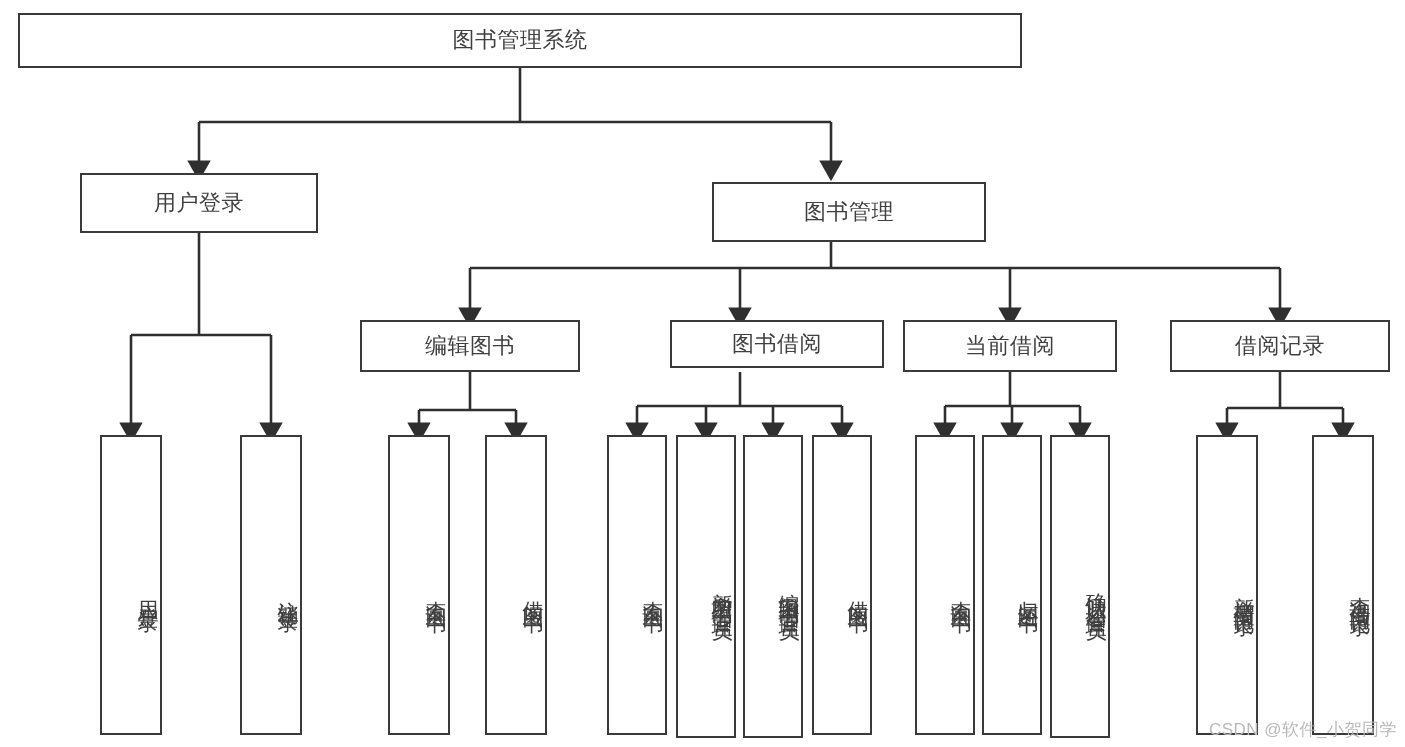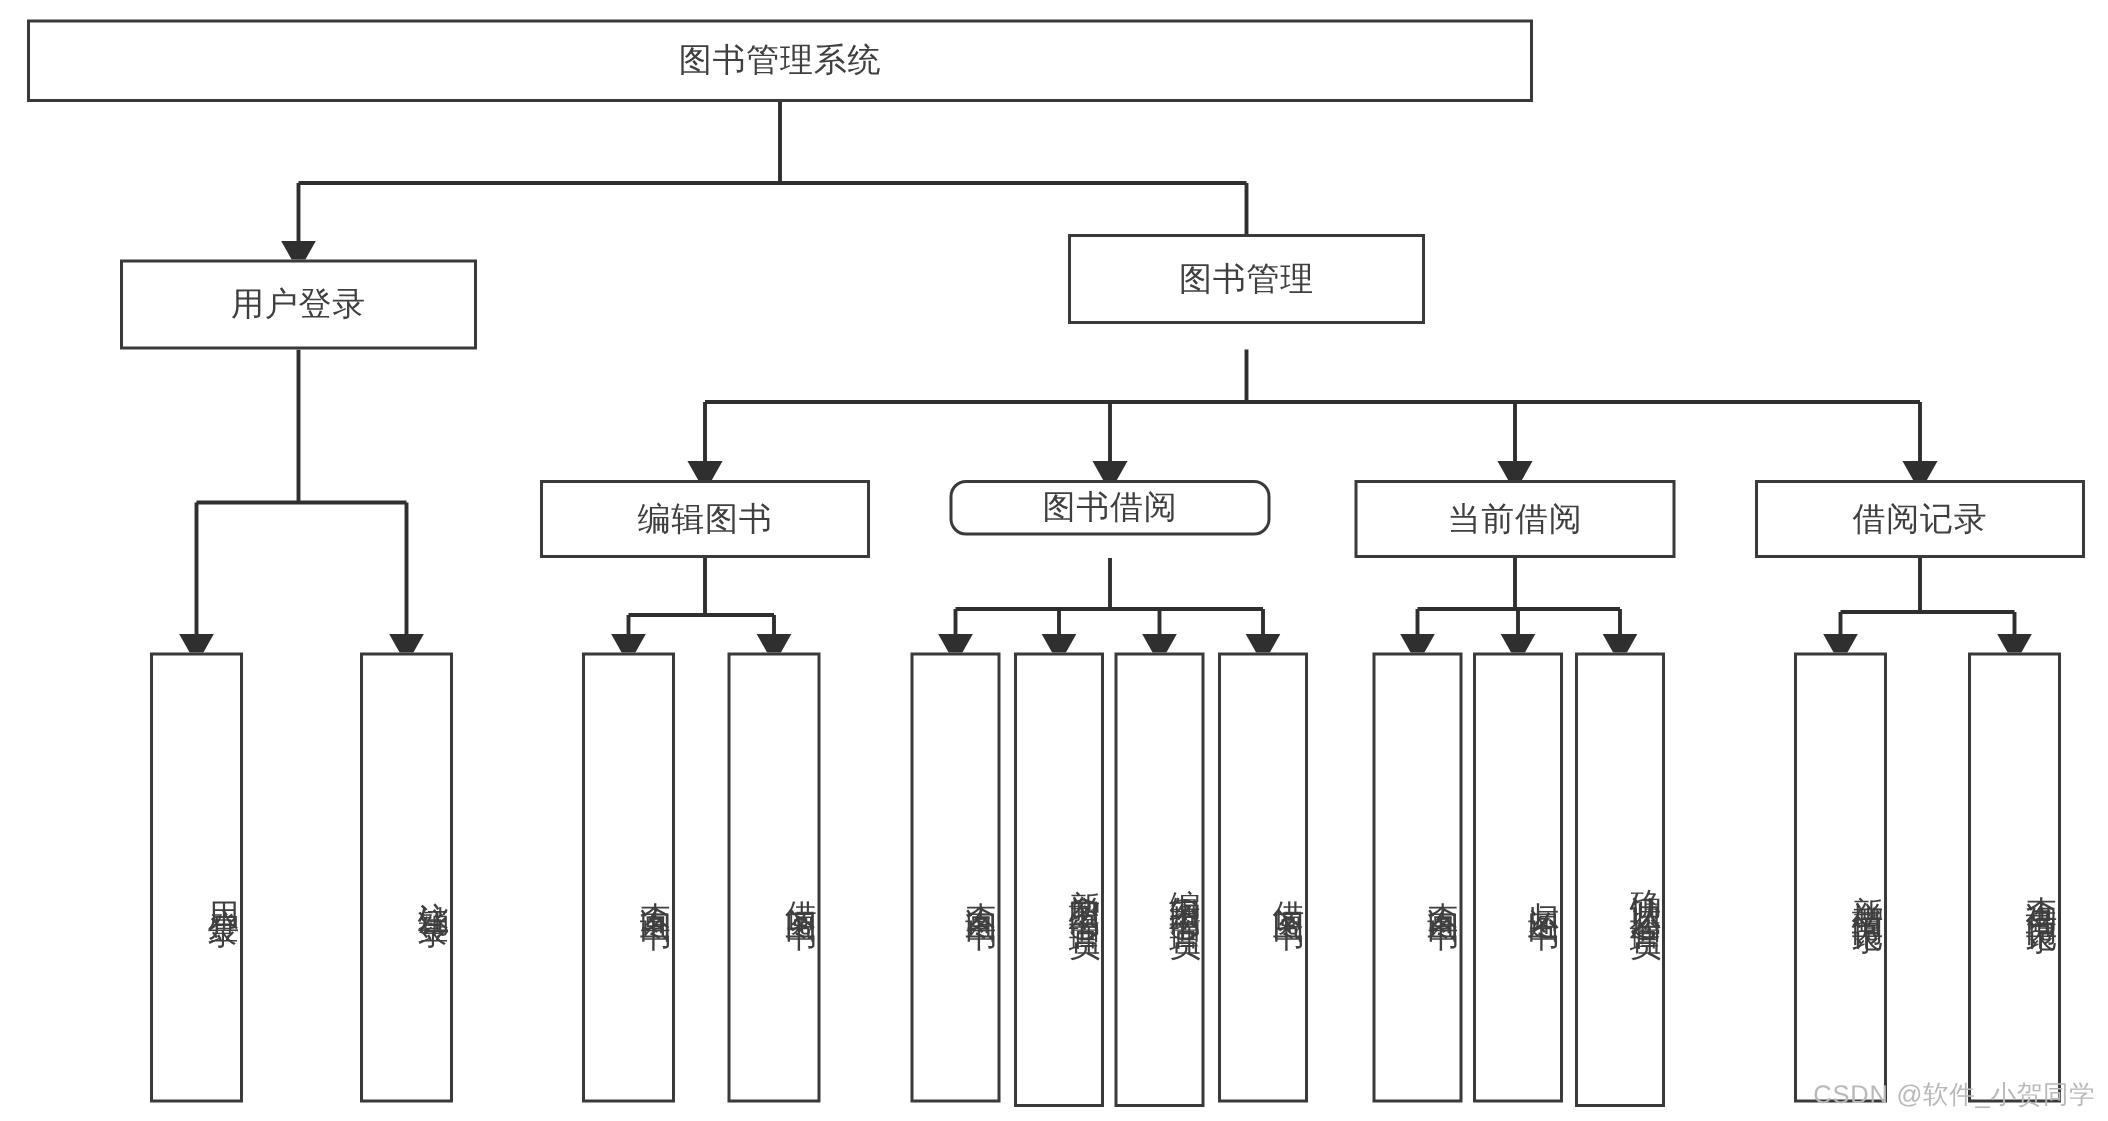--- a/index.html
+++ b/index.html
@@ -121,28 +121,28 @@
     </g>
   </svg>
 
   <div class="node horiz" style="left:18px; top:13px; width:1004px; height:55px;">
     <span>图书管理系统</span>
   </div>
 
   <div class="node horiz" style="left:80px; top:173px; width:238px; height:60px;">
     <span>用户登录</span>
   </div>
-  <div class="node horiz" style="left:712px; top:156px; width:238px; height:60px;">
+  <div class="node horiz" style="left:712px; top:182px; width:274px; height:60px;">
     <span>图书管理</span>
   </div>
 
   <div class="node horiz" style="left:360px; top:320px; width:220px; height:52px;">
     <span>编辑图书</span>
   </div>
-  <div class="node horiz" style="left:633px; top:320px; width:214px; height:37px;border-radius:11px;">
+  <div class="node horiz" style="left:670px; top:320px; width:214px; height:48px;">
     <span>图书借阅</span>
   </div>
   <div class="node horiz" style="left:1170px; top:320px; width:220px; height:52px;">
     <span>借阅记录</span>
   </div>
   <div class="node horiz" style="left:903px; top:320px; width:214px; height:52px;">
     <span>当前借阅</span>
   </div>
 
   <div class="node vert" style="left:100px; top:435px; width:62px; height:300px;">

